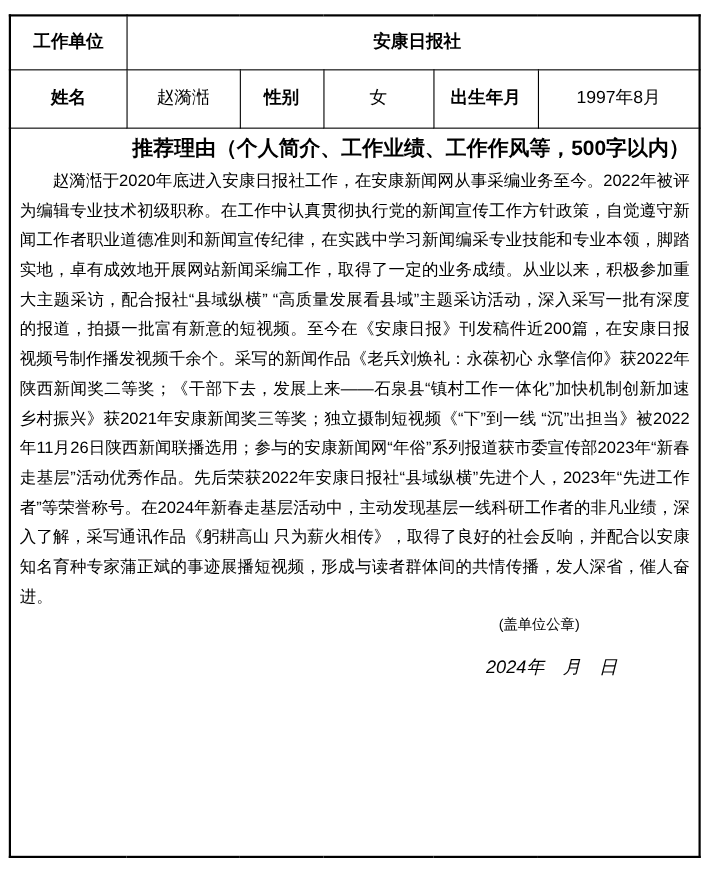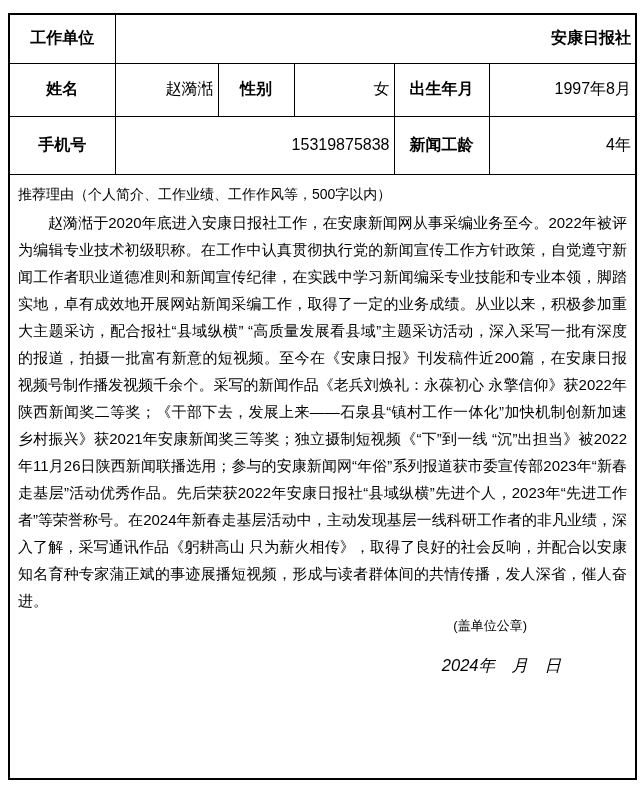--- a/index.html
+++ b/index.html
@@ -31,44 +31,45 @@
     font-size: 16px;
     padding: 2px 4px;
     vertical-align: middle;
     overflow: hidden;
   }
   td.label-cell {
     text-align: center;
     font-weight: bold;
   }
   td.value-left {
-    text-align: right;
+    text-align: center;
     padding-left: 12px;
     font-weight: 600;
   }
   td.value-center {
-    text-align: right;
+    text-align: center;
     font-weight: 400;
     margin-left: 12px;
   }
   td.rec-cell {
     vertical-align: top;
     padding: 0;
   }
   .rec-inner {
     display: flex;
     flex-direction: column;
     height: 496px;
     padding: 6px 8px 12px 8px;
   }
   .rec-heading {
-    font-weight: normal;
-    font-size: 14px;
+    font-weight: bold;
+    font-size: 19px;
     line-height: 26px;
     flex: 0 0 auto;
+    text-align: right;
   }
   .rec-body {
     font-size: 15px;
     line-height: 27px;
     text-align: justify;
     text-indent: 2em;
     margin-top: 2px;
     flex: 0 0 auto;
   }
   .rec-spacer { flex: 1 1 auto; }
@@ -112,26 +113,20 @@
     <tr style="height:53px">
       <td class="label-cell">姓名</td>
       <td class="value-center">赵漪湉</td>
       <td class="label-cell">性别</td>
       <td class="value-center">女</td>
       <td class="label-cell">出生年月</td>
       <td class="value-center">1997年8月</td>
     </tr>
 
 
-    <tr style="height:58px">
-      <td class="label-cell">手机号</td>
-      <td class="value-center" colspan="3">15319875838</td>
-      <td class="label-cell">新闻工龄</td>
-      <td class="value-center">4年</td>
-    </tr>
 
 
     <tr>
       <td class="rec-cell" colspan="6">
         <div class="rec-inner">
           <div class="rec-heading">推荐理由（个人简介、工作业绩、工作作风等，500字以内）</div>
           <div class="rec-body">赵漪湉于2020年底进入安康日报社工作，在安康新闻网从事采编业务至今。2022年被评为编辑专业技术初级职称。在工作中认真贯彻执行党的新闻宣传工作方针政策，自觉遵守新闻工作者职业道德准则和新闻宣传纪律，在实践中学习新闻编采专业技能和专业本领，脚踏实地，卓有成效地开展网站新闻采编工作，取得了一定的业务成绩。从业以来，积极参加重大主题采访，配合报社“县域纵横” “高质量发展看县域”主题采访活动，深入采写一批有深度的报道，拍摄一批富有新意的短视频。至今在《安康日报》刊发稿件近200篇，在安康日报视频号制作播发视频千余个。采写的新闻作品《老兵刘焕礼：永葆初心 永擎信仰》获2022年陕西新闻奖二等奖；《干部下去，发展上来——石泉县“镇村工作一体化”加快机制创新加速乡村振兴》获2021年安康新闻奖三等奖；独立摄制短视频《“下”到一线 “沉”出担当》被2022年11月26日陕西新闻联播选用；参与的安康新闻网“年俗”系列报道获市委宣传部2023年“新春走基层”活动优秀作品。先后荣获2022年安康日报社“县域纵横”先进个人，2023年“先进工作者”等荣誉称号。在2024年新春走基层活动中，主动发现基层一线科研工作者的非凡业绩，深入了解，采写通讯作品《躬耕高山 只为薪火相传》，取得了良好的社会反响，并配合以安康知名育种专家蒲正斌的事迹展播短视频，形成与读者群体间的共情传播，发人深省，催人奋进。</div>
           <div class="rec-spacer"></div>
           <div class="rec-stamp">(盖单位公章)</div>
           <div class="rec-date">2024年　月　日</div>

